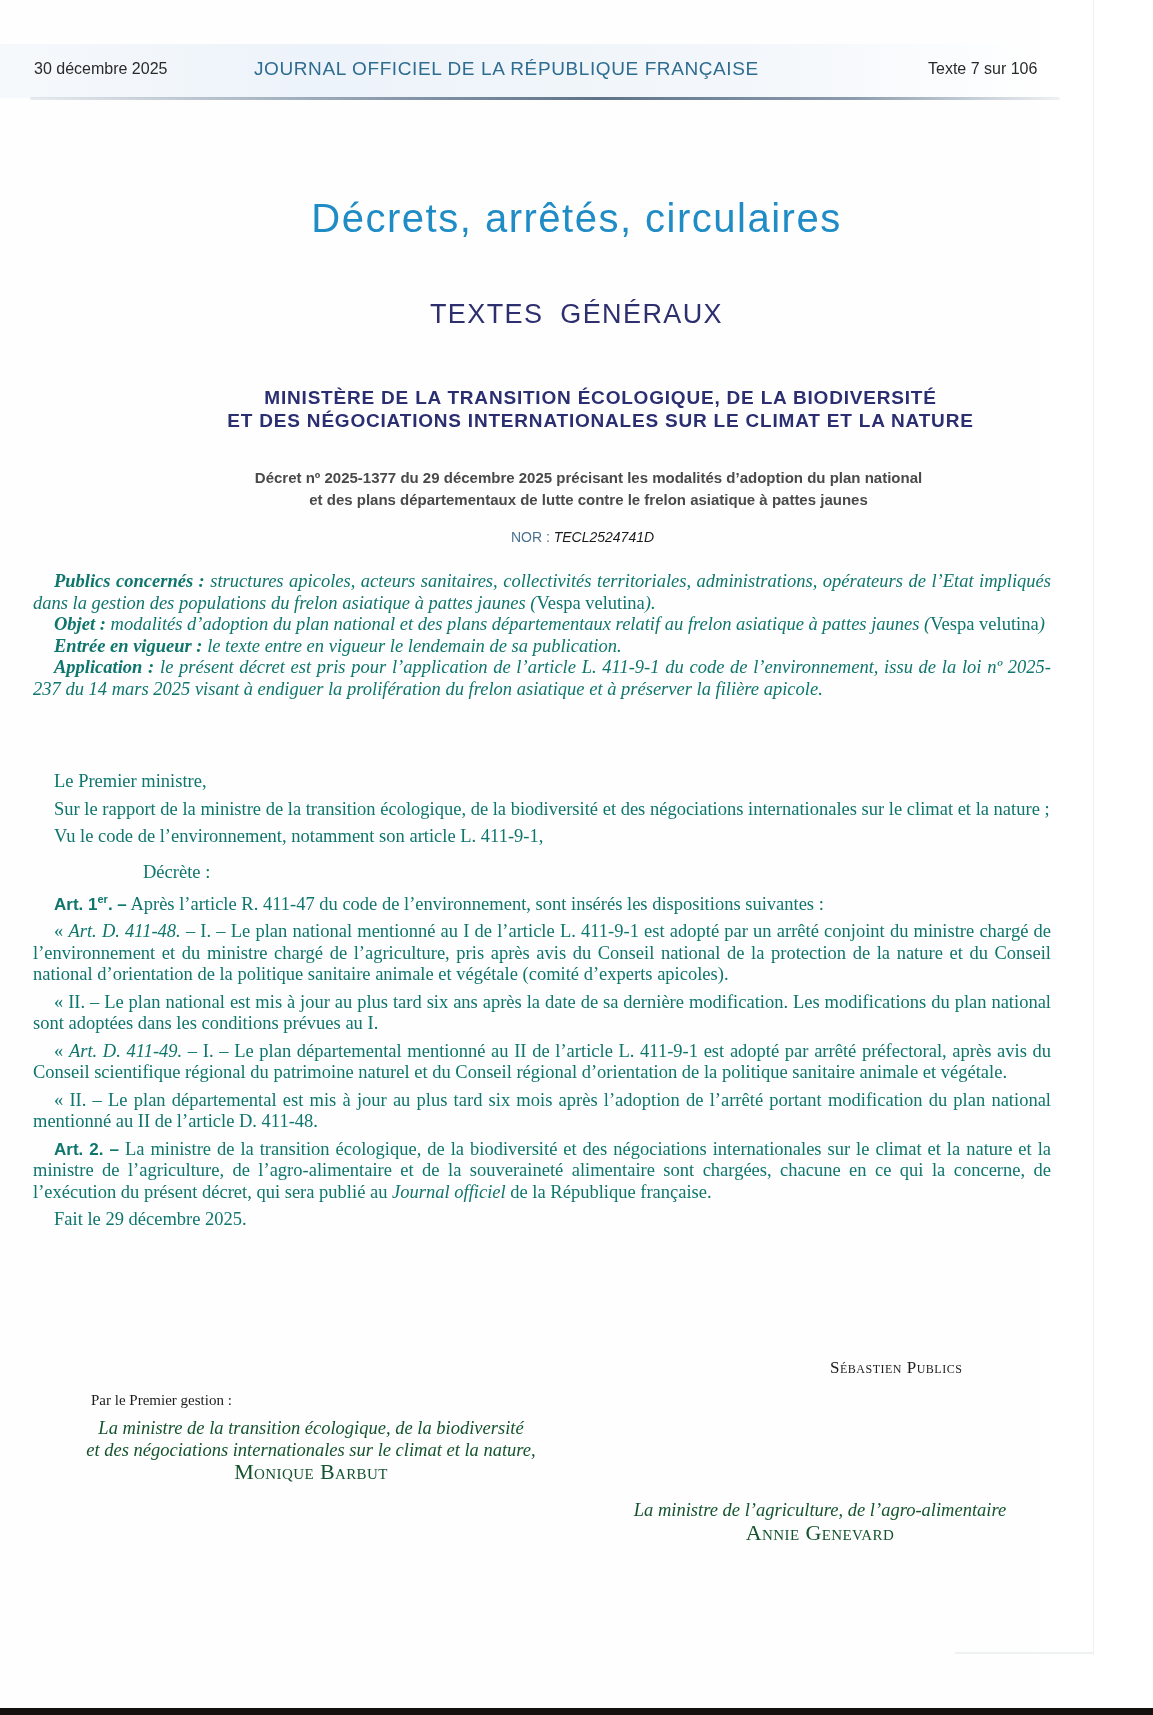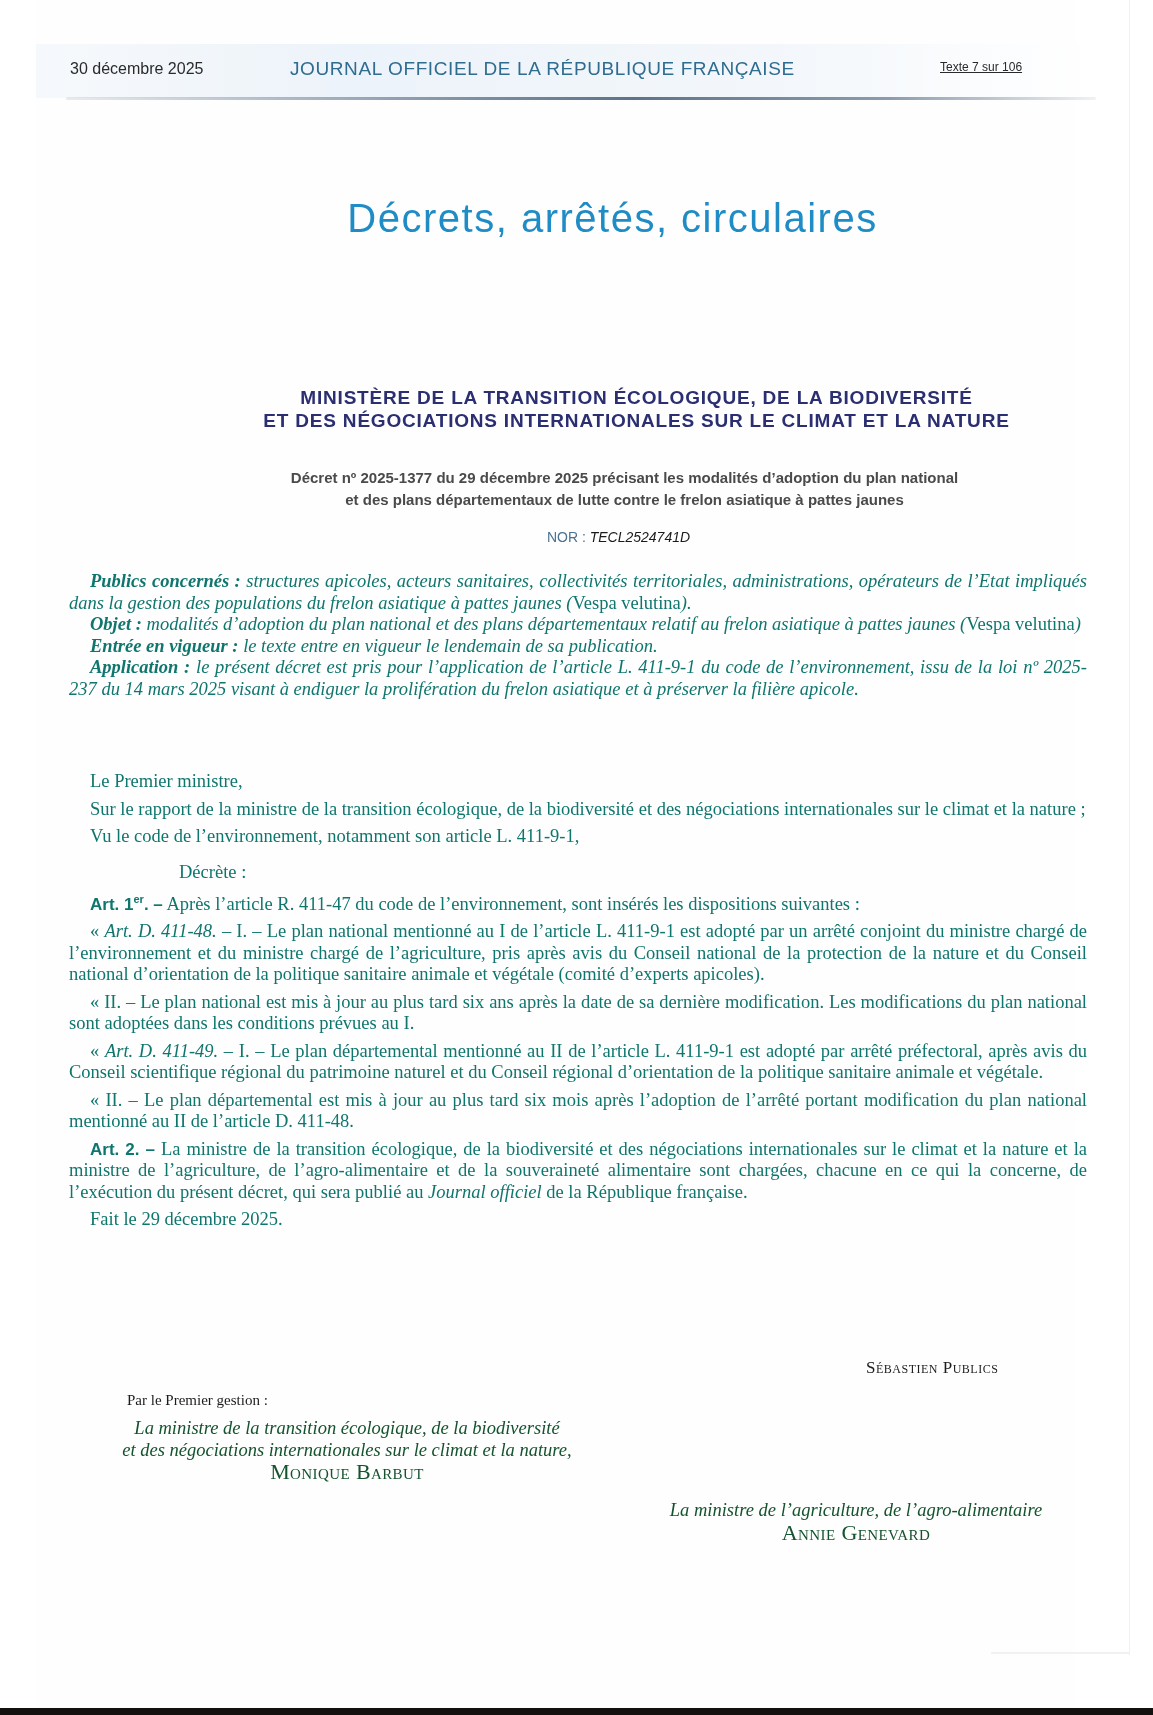--- a/index.html
+++ b/index.html
@@ -15,21 +15,20 @@
       font-family: "Liberation Serif", serif;
       color: #1a1a1a;
     }
     .page {
       position: absolute;
       left: 0;
       top: 0;
       width: 1039px;
       height: 1708px;
       background: #fefefe;
-      margin-left: 36px;
     }
     .page-edge {
       position: absolute;
       left: 1093px;
       top: 0;
       width: 1px;
       height: 1655px;
       background: #eef2f2;
     }
     .page-edge-bottom {
@@ -71,25 +70,24 @@
     .running-header .journal {
       position: absolute;
       left: 254px;
       top: 14px;
       font-size: 19px;
       letter-spacing: 0.6px;
       color: #2e6c90;
     }
     .running-header .texte {
       position: absolute;
-      left: 904px;
+      left: 928px;
       top: 16px;
-      font-size: 12px;
+      font-size: 16px;
       color: #2a2a2a;
-      text-decoration: underline;
     }
     .header-rule {
       position: absolute;
       left: 30px;
       top: 97px;
       width: 1030px;
       height: 3px;
       background: linear-gradient(90deg, rgba(150,165,180,0.2) 0%, #7c8ea2 40%, #5f7388 55%, #8c9cae 80%, rgba(180,190,200,0.2) 100%);
       border-radius: 2px;
     }
@@ -245,20 +243,21 @@
 <div class="page">
 
   <div class="running-header">
     <span class="date">30 décembre 2025</span>
     <span class="journal">JOURNAL OFFICIEL DE LA RÉPUBLIQUE FRANÇAISE</span>
     <span class="texte">Texte 7 sur 106</span>
   </div>
   <div class="header-rule"></div>
 
   <div class="section-title">Décrets, arrêtés, circulaires</div>
+  <div class="subsection-title">TEXTES GÉNÉRAUX</div>
 
   <div class="ministry">
     <div>MINISTÈRE DE LA TRANSITION ÉCOLOGIQUE, DE LA BIODIVERSITÉ</div>
     <div>ET DES NÉGOCIATIONS INTERNATIONALES SUR LE CLIMAT ET LA NATURE</div>
   </div>
 
   <div class="decree-title">
     <div>Décret nº 2025-1377 du 29 décembre 2025 précisant les modalités d’adoption du plan national</div>
     <div>et des plans départementaux de lutte contre le frelon asiatique à pattes jaunes</div>
   </div>

